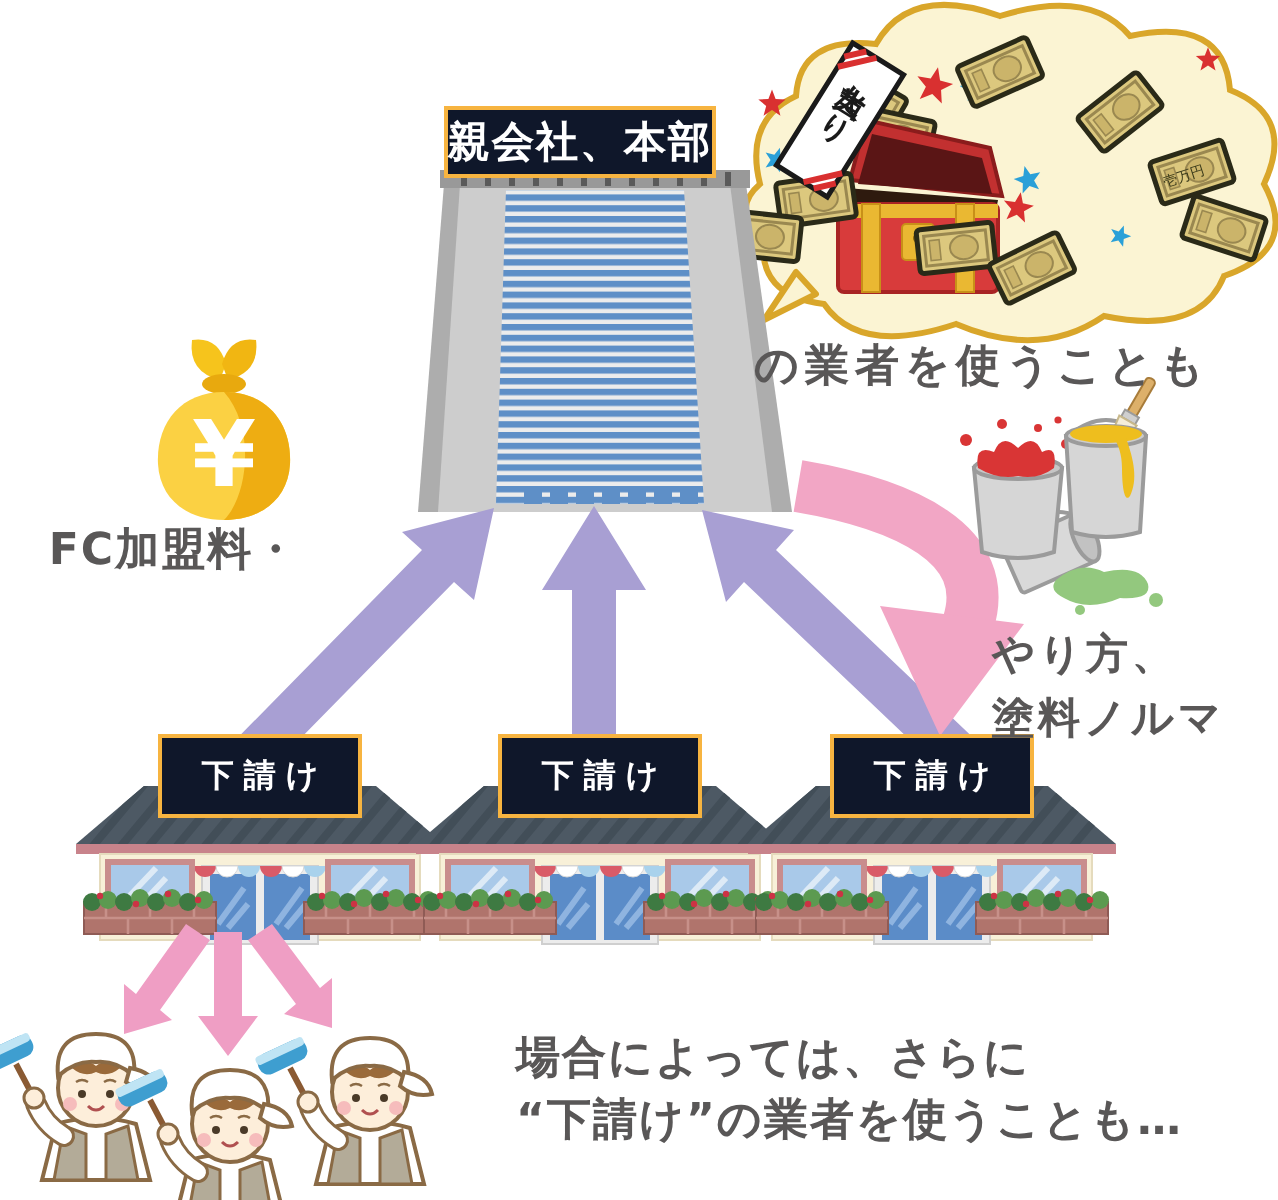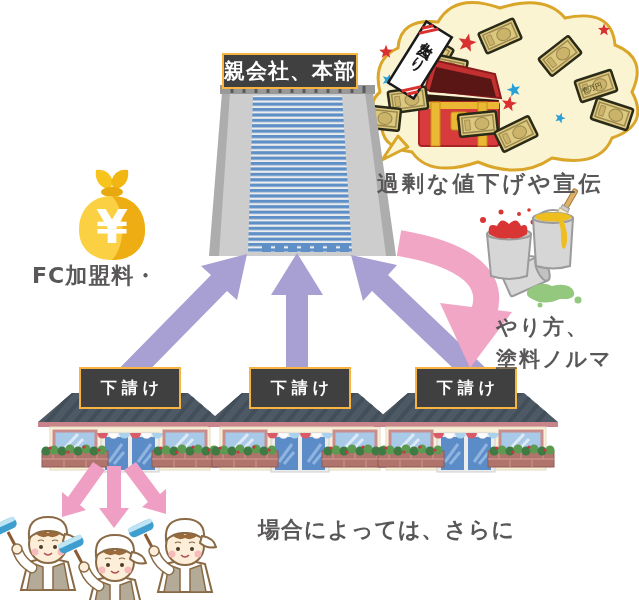--- a/index.html
+++ b/index.html
@@ -1,27 +1,27 @@
 <!DOCTYPE html>
 <html><head>
 <meta charset="utf-8">
 <style>
   html,body{margin:0;padding:0;background:#fff;}
   #stage{position:relative;width:639px;height:600px;background:#ffffff;overflow:hidden;
          font-family:"DejaVu Sans","Liberation Sans",sans-serif;}
   #art{position:absolute;left:0;top:0;}
   .label{position:absolute;font-weight:bold;color:#595757;line-height:1.35;
          font-family:"DejaVu Sans","Liberation Sans",sans-serif;}
-  .sign{position:absolute;background:#404040;border:2px solid #f7b440;color:#ffffff;
+  .sign{position:absolute;background:#0f172a;border:2px solid #f7b440;color:#ffffff;
         font-weight:bold;display:flex;align-items:center;justify-content:center;
         box-sizing:border-box;white-space:nowrap;}
   #sign-parent{left:222px;top:53px;width:136px;height:36px;font-size:21px;letter-spacing:1px;}
   .sign-sub{top:367px;width:102px;height:42px;font-size:16px;letter-spacing:5px;padding-left:5px;}
   #sign-sub-1{left:79px;} #sign-sub-2{left:249px;} #sign-sub-3{left:415px;}
-  #label-fc{left:32px;top:261px;width:138px;text-align:left;font-size:22px;line-height:29px;letter-spacing:1px;}
+  #label-fc{left:18px;top:261px;width:138px;text-align:center;font-size:22px;line-height:29px;letter-spacing:1px;}
   #label-excess{left:377px;top:169px;font-size:22px;letter-spacing:3px;}
   #label-method{left:496px;top:311px;font-size:21px;letter-spacing:2px;line-height:32px;}
   #note{left:258px;top:514px;font-size:22px;letter-spacing:1px;line-height:31px;}
 </style>
 </head>
 <body>
 
 <div id="stage">
 
 <svg id="art" width="639" height="600" viewBox="0 0 639 600">
@@ -259,24 +259,25 @@
 
 <div id="sign-parent" class="sign">親会社、本部</div>
 <div id="sign-sub-1" class="sign sign-sub">下請け</div>
 <div id="sign-sub-2" class="sign sign-sub">下請け</div>
 <div id="sign-sub-3" class="sign sign-sub">下請け</div>
 
 <div id="label-fc" class="label">
   <div>FC加盟料・</div>
 </div>
 
-<div id="label-excess" class="label">過剰な値下げや宣伝</div>
+<div id="label-excess" class="label">の業者を使うことも</div>
 
 <div id="label-method" class="label">
   <div>やり方、</div>
   <div>塗料ノルマ</div>
 </div>
 
 <div id="note" class="label">
   <div>場合によっては、さらに</div>
+  <div>“下請け”の業者を使うことも…</div>
 </div>
 
 </div>
 
 </body></html>

